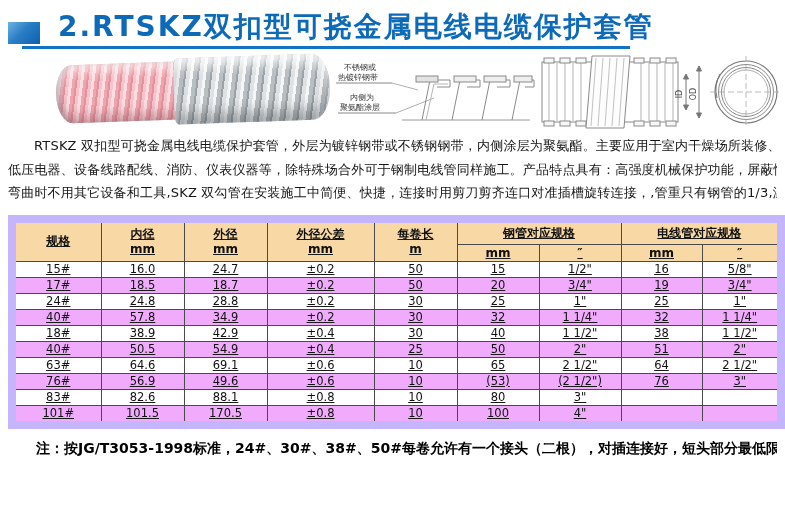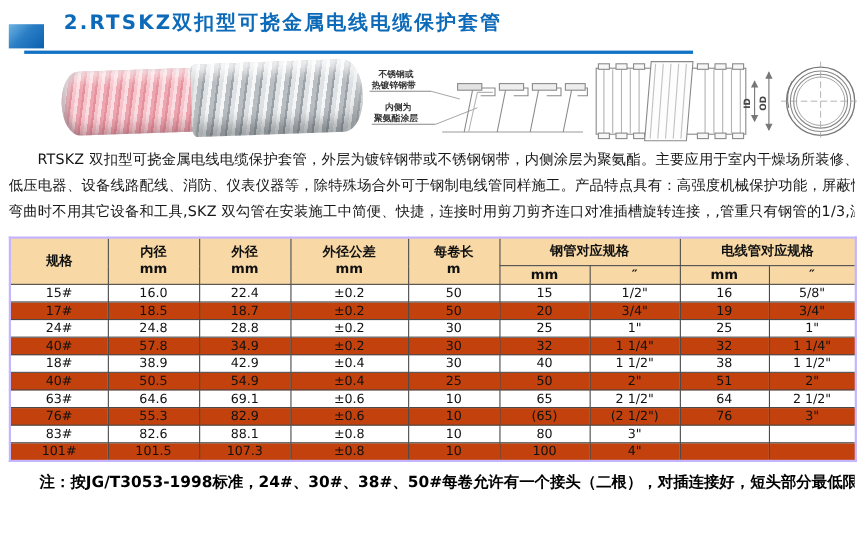--- a/index.html
+++ b/index.html
@@ -4,27 +4,27 @@
 <style>
   * { box-sizing: border-box; margin: 0; padding: 0; }
   html, body { width: 785px; background: #ffffff; }
   body { font-family: "DejaVu Sans", "Liberation Sans", sans-serif; color: #1a1a1a; }
   .page { position: relative; width: 785px; height: 508px; overflow: hidden; background: #fff; }
 
   
   .title-wrap { position: relative; height: 52px; }
   .title-square { position: absolute; left: 8px; top: 22px; width: 32px; height: 22px;
     background: linear-gradient(135deg, #6fb3e2 0%, #2a7ec5 45%, #0c5fae 100%); }
-  .page-title { position: absolute; left: 58px; top: 8px; font-size: 18px; font-weight: bold;
+  .page-title { position: absolute; left: 58px; top: 8px; font-size: 28px; font-weight: bold;
     color: #0d6ab8; letter-spacing: 2px; white-space: nowrap; }
   .title-underline { position: absolute; left: 22px; top: 46px; width: 608px; height: 3px;
     background: #1272c4; }
 
   
-  .figures { position: relative; height: 80px; font-weight: bold; }
+  .figures { position: relative; height: 80px; }
   .photo { position: absolute; left: 56px; top: 6px; width: 274px; height: 66px;
     transform: rotate(-2deg); }
   .tube-pink { position: absolute; left: 0; top: 3px; width: 142px; height: 58px;
     border-radius: 16px 0 0 16px / 29px 0 0 29px;
     background: repeating-linear-gradient(99deg, #e4919d 0 2px, #f6c3ca 2px 5px, #fadde1 5px 8px, #eda6b0 8px 11px);
     box-shadow: inset 0 8px 10px rgba(255,255,255,.55), inset 0 -9px 10px rgba(130,60,72,.30),
                 inset 4px 0 4px rgba(140,140,145,.55); }
   .tube-metal { position: absolute; left: 118px; top: 0; width: 156px; height: 66px;
     border-radius: 4px 18px 18px 4px / 8px 33px 33px 8px;
     background: repeating-linear-gradient(99deg, #9ba1a6 0 2px, #dfe2e4 2px 6px, #f5f6f7 6px 9px, #b9bec2 9px 13px);
@@ -34,28 +34,28 @@
   .dim-label { font-size: 8px; fill: #444; }
 
   
   .desc { margin: 2px 8px 0 8px; font-size: 13px; line-height: 23.5px; color: #161616;
     font-weight: 500; letter-spacing: 0.2px; }
   .desc .line { white-space: nowrap; overflow: hidden; }
   .indent { text-indent: 2em; }
 
   
   table.spec { margin: 10px 8px 0 8px; width: 769px; border-collapse: collapse;
-    table-layout: fixed; border: 2px solid #c4b5fd; }
+    table-layout: fixed; border: 8px solid #c4b5fd; text-decoration: underline; }
   .spec th, .spec td { border: 1px solid #4a4a4a; text-align: center; vertical-align: middle;
     padding: 0; font-size: 11.5px; color: #111; }
   .spec thead th { background: #f8d9a6; font-weight: bold; font-size: 12px; line-height: 1.25; }
   .spec thead tr.h1 th { height: 26px; }
   .spec thead tr.h2 th { height: 17px; }
   .spec tbody td { height: 15px; line-height: 15px; background: #ffffff; }
-  .spec tbody tr.alt td { background: #c2410c; }
+  .spec tbody tr.alt td { background: #f0abfc; }
   .hdr-unit { font-weight: bold; }
 
   
   .note { margin: 7px 8px 0 8px; font-size: 14px; font-weight: bold; color: #000;
     line-height: 24px; }
   .note .line { white-space: nowrap; overflow: hidden; }
 </style>
 </head>
 <body>
 
@@ -202,21 +202,21 @@
         <th>mm</th>
         <th>″</th>
         <th>mm</th>
         <th>″</th>
       </tr>
     </thead>
     <tbody>
         <tr>
           <td>15#</td>
           <td>16.0</td>
-          <td>22.4</td>
+          <td>24.7</td>
           <td>±0.2</td>
           <td>50</td>
           <td>15</td>
           <td>1/2"</td>
           <td>16</td>
           <td>5/8"</td>
         </tr>
         <tr class="alt">
           <td>17#</td>
           <td>18.5</td>
@@ -278,44 +278,44 @@
           <td>69.1</td>
           <td>±0.6</td>
           <td>10</td>
           <td>65</td>
           <td>2 1/2"</td>
           <td>64</td>
           <td>2 1/2"</td>
         </tr>
         <tr class="alt">
           <td>76#</td>
-          <td>55.3</td>
-          <td>82.9</td>
+          <td>56.9</td>
+          <td>49.6</td>
           <td>±0.6</td>
           <td>10</td>
-          <td>(65)</td>
+          <td>(53)</td>
           <td>(2 1/2")</td>
           <td>76</td>
           <td>3"</td>
         </tr>
         <tr>
           <td>83#</td>
           <td>82.6</td>
           <td>88.1</td>
           <td>±0.8</td>
           <td>10</td>
           <td>80</td>
           <td>3"</td>
           <td></td>
           <td></td>
         </tr>
         <tr class="alt">
           <td>101#</td>
           <td>101.5</td>
-          <td>107.3</td>
+          <td>170.5</td>
           <td>±0.8</td>
           <td>10</td>
           <td>100</td>
           <td>4"</td>
           <td></td>
           <td></td>
         </tr>
       </tbody>
   </table>
 

